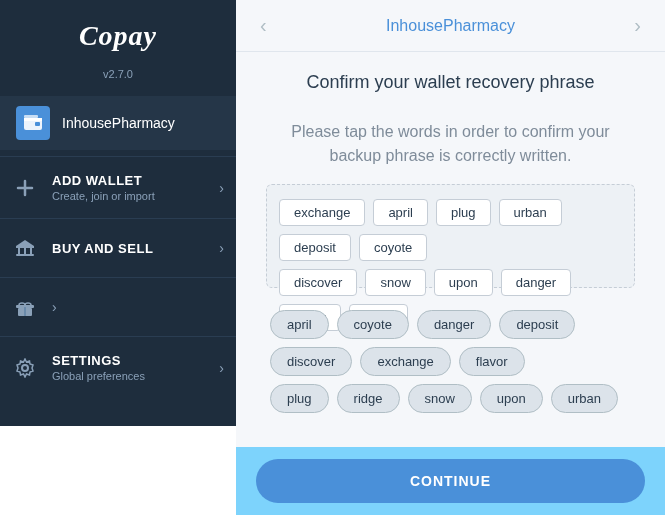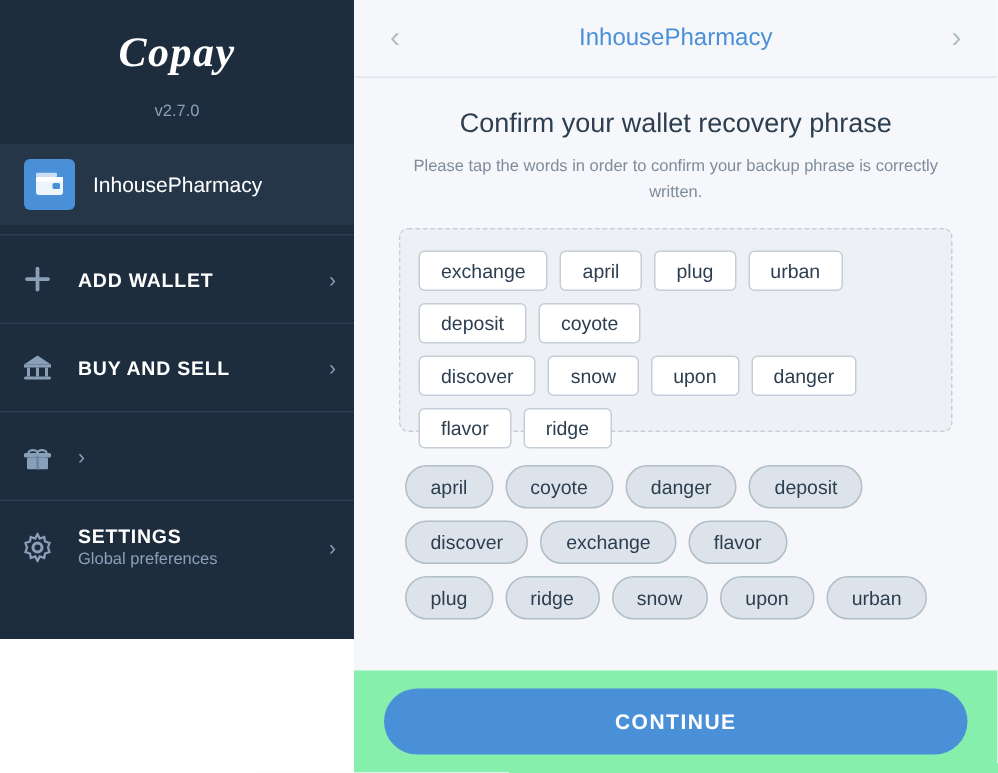--- a/index.html
+++ b/index.html
@@ -161,26 +161,27 @@
 
     .page-title {
       font-size: 18px;
       color: #2c3e50;
       font-weight: 500;
       margin-bottom: 10px;
       text-align: center;
     }
 
     .page-description {
-      font-size: 11px;
+      font-size: 16px;
       color: #7f8c9a;
       text-align: center;
       line-height: 1.5;
       margin-bottom: 16px;
       max-width: 360px;
+      margin-top: 17px;
     }
 
     
     .word-selection-area {
       width: 100%;
       border: 1.5px dashed #c5cdd6;
       border-radius: 6px;
       background-color: #edf1f5;
       padding: 14px 12px;
       min-height: 100px;
@@ -225,21 +226,21 @@
       padding: 6px 16px;
       font-size: 13px;
       color: #2c3e50;
       background-color: #dce3ea;
       cursor: pointer;
     }
 
     
     .footer {
       padding: 12px 20px;
-      background-color: #86efac;
+      background-color: #7dd3fc;
     }
 
     .continue-btn {
       width: 100%;
       padding: 14px;
       background-color: #4a90d9;
       color: #ffffff;
       border: none;
       border-radius: 30px;
       font-size: 14px;
@@ -274,20 +275,21 @@
 
   <div class="sidebar-menu-item">
     <div class="menu-icon">
       <svg width="18" height="18" viewBox="0 0 18 18">
         <line x1="9" y1="2" x2="9" y2="16" stroke="#8aa0b8" stroke-width="2.5" stroke-linecap="round"></line>
         <line x1="2" y1="9" x2="16" y2="9" stroke="#8aa0b8" stroke-width="2.5" stroke-linecap="round"></line>
       </svg>
     </div>
     <div class="menu-content">
       <div class="menu-label">ADD WALLET</div>
+      <div class="menu-sublabel">Create, join or import</div>
     </div>
     <span class="menu-chevron">›</span>
   </div>
 
   <div class="sidebar-divider"></div>
 
   <div class="sidebar-menu-item">
     <div class="menu-icon">
       <svg width="20" height="18" viewBox="0 0 20 18">
         <rect x="1" y="7" width="18" height="2" fill="#8aa0b8"></rect>

